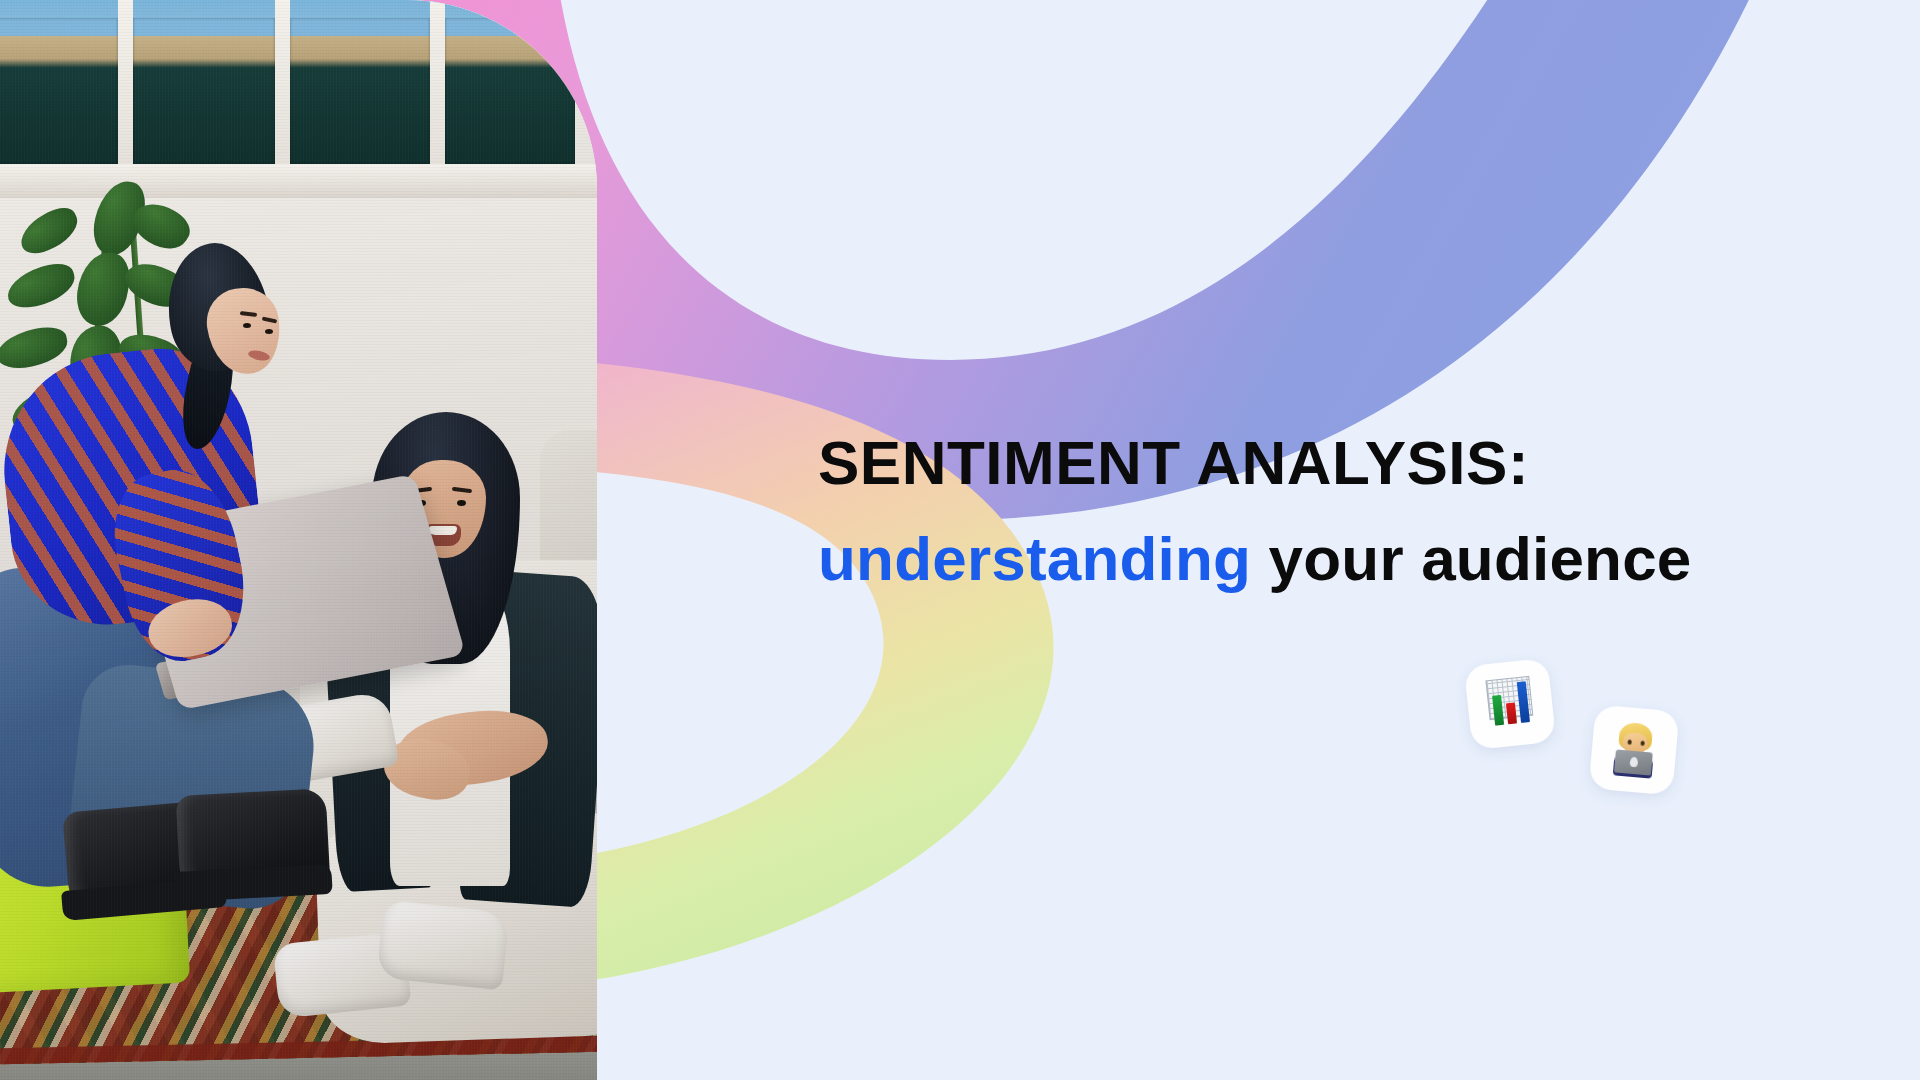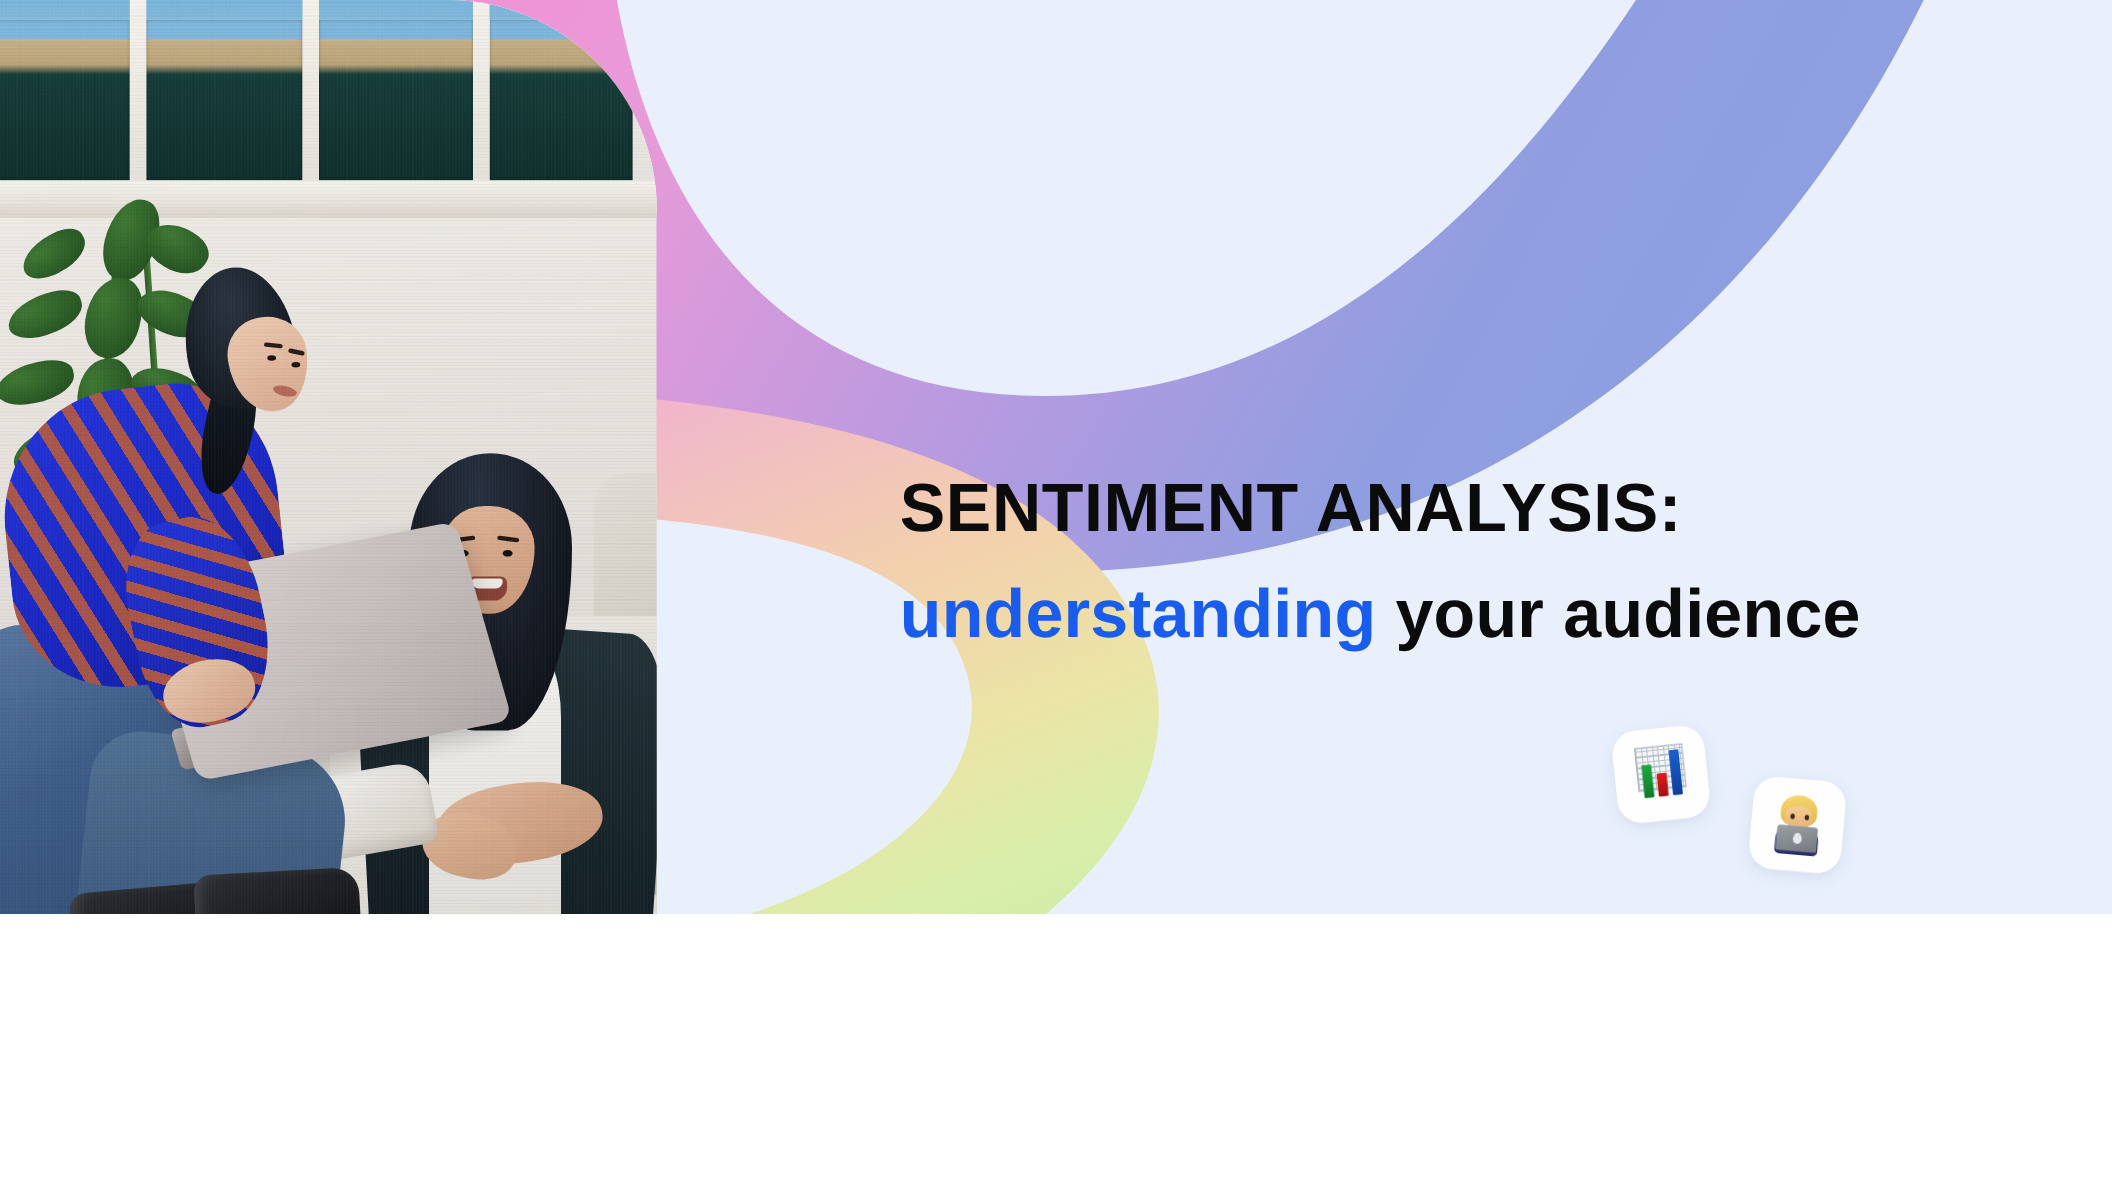--- a/index.html
+++ b/index.html
@@ -3,21 +3,21 @@
 <meta charset="utf-8">
 <style>
   * { margin:0; padding:0; box-sizing:border-box; }
   html, body {
     width:1920px; height:1080px;
     overflow:hidden;
     font-family:"Liberation Sans", sans-serif;
   }
   #stage {
     position:relative;
-    width:1920px; height:831px;
+    width:1920px; height:1080px;
     background:#e9f0fc;
     overflow:hidden;
   }
 
   
   #arcs {
     position:absolute; inset:0;
     width:1920px; height:1080px;
     pointer-events:none;
   }

